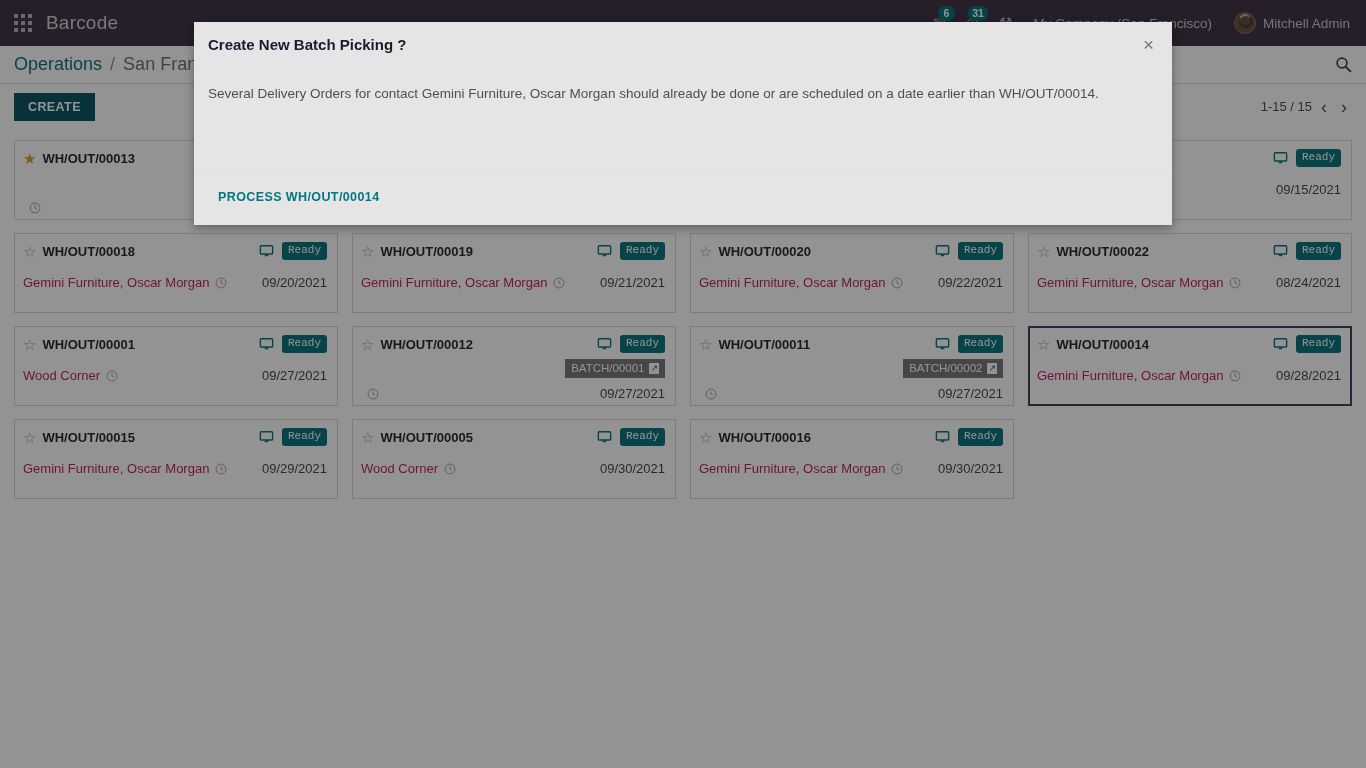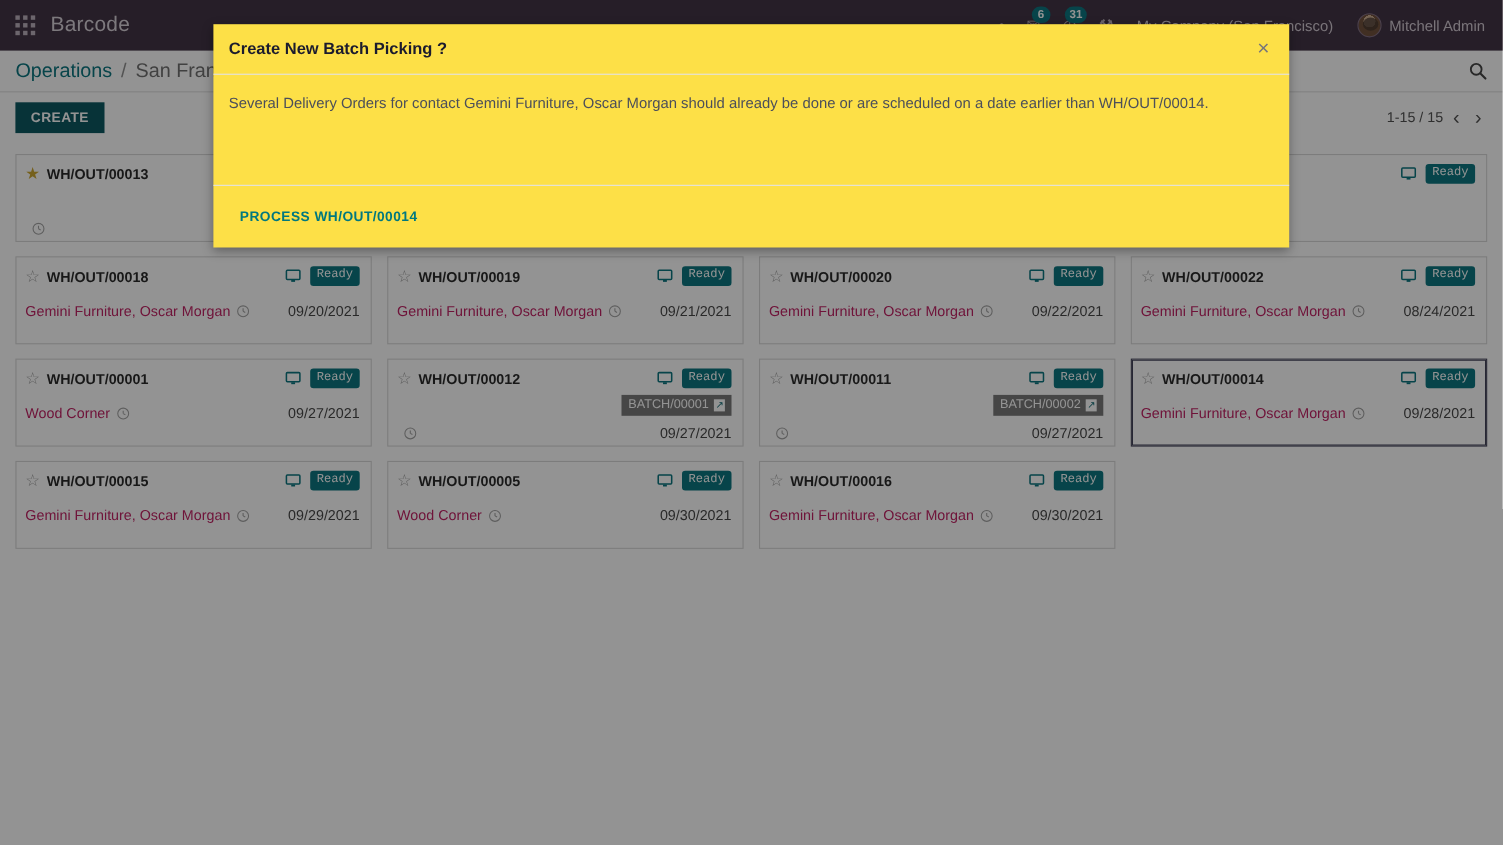--- a/index.html
+++ b/index.html
@@ -146,21 +146,21 @@
 
   
   .backdrop {
     position: absolute; inset: 0;
     background: rgba(16,16,16,0.45);
     z-index: 10;
   }
   .modal {
     position: absolute; left: 194px; top: 22px;
     width: 978px; height: 203px;
-    background: #fde047;
+    background: #e5e5e5;
     z-index: 11;
     box-shadow: 0 3px 9px rgba(0,0,0,.35);
     display: flex; flex-direction: column;
   }
   .modal-header {
     height: 46px; display: flex; align-items: center;
     padding: 0 14px;
     border-bottom: 1px solid #e3e3e3;
   }
   .modal-title { font-size: 15px; font-weight: bold; color: #1b1b2e; }
@@ -328,20 +328,31 @@
         <span class="rec-name">WH/OUT/00010</span>
         <span class="row1-right">
           <span class="monitor-ico">
             <svg width="15" height="14" viewBox="0 0 16 16" aria-hidden="true">
               <rect x="1" y="2" width="14" height="9.5" rx="1" fill="none" stroke="#00707a" stroke-width="1.6"></rect>
               <rect x="6" y="12" width="4" height="2" fill="#00707a"></rect>
             </svg>
           </span>
           <span class="badge-ready">Ready</span>
         </span>
+      </div>
+      <div class="card-row2">
+        <span class="partner">Wood Corner</span>
+        <span class="clock">
+          <svg width="12" height="12" viewBox="0 0 16 16" aria-hidden="true">
+            <circle cx="8" cy="8" r="6.6" fill="none" stroke="#9e9e9e" stroke-width="1.3"></circle>
+            <line x1="8" y1="4.4" x2="8" y2="8" stroke="#9e9e9e" stroke-width="1.3"></line>
+            <line x1="8" y1="8" x2="10.6" y2="9.4" stroke="#9e9e9e" stroke-width="1.3"></line>
+          </svg>
+        </span>
+        <span class="date">09/15/2021</span>
       </div>
     </div>
     <div class="card">
       <div class="card-row1">
         <span class="star">☆</span>
         <span class="rec-name">WH/OUT/00018</span>
         <span class="row1-right">
           <span class="monitor-ico">
             <svg width="15" height="14" viewBox="0 0 16 16" aria-hidden="true">
               <rect x="1" y="2" width="14" height="9.5" rx="1" fill="none" stroke="#00707a" stroke-width="1.6"></rect>

